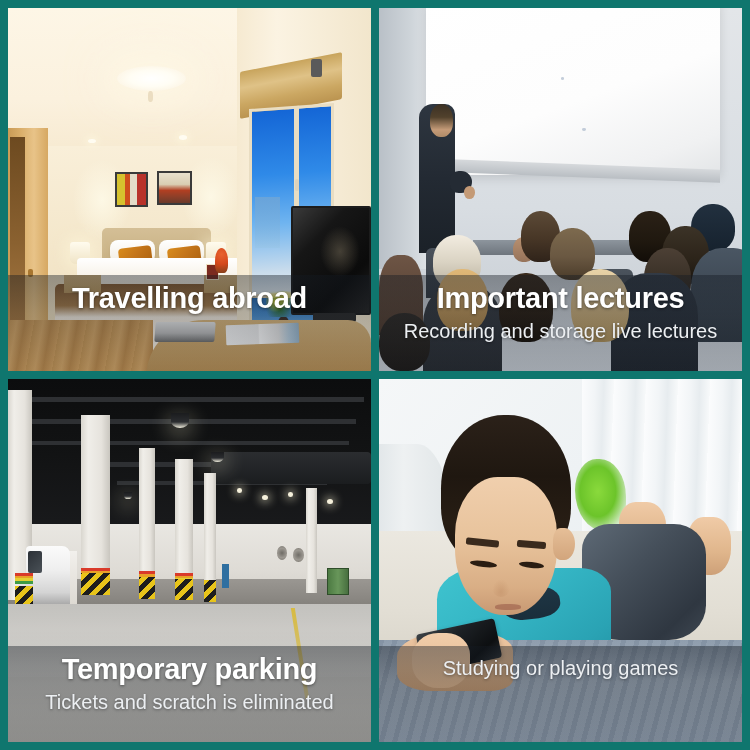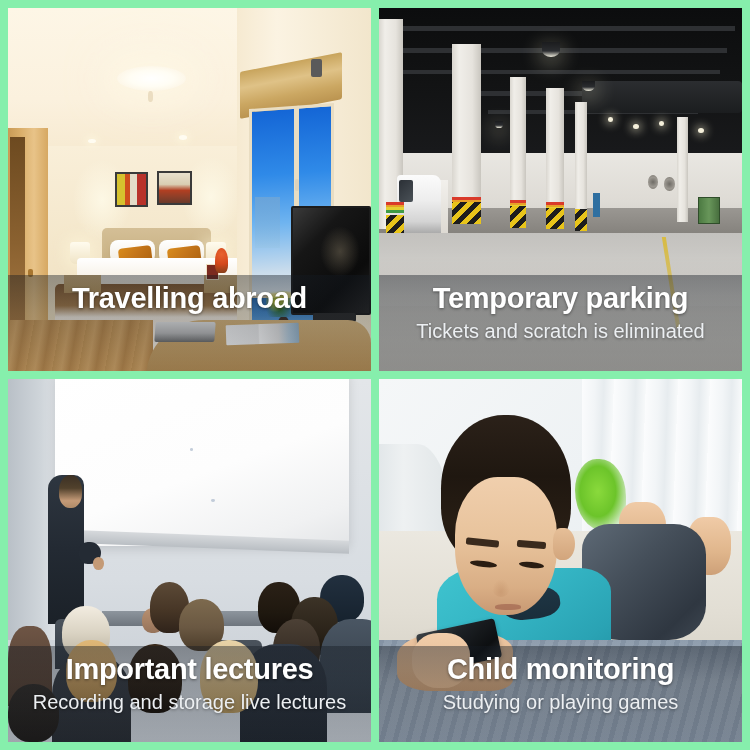--- a/index.html
+++ b/index.html
@@ -550,21 +550,21 @@
   .p4 .lg2 { left: 85%; top: 38%; width: 12%; height: 16%; }
   .p4 .plant {
     position: absolute; left: 54%; top: 22%; width: 14%; height: 20%;
     background: radial-gradient(ellipse at 45% 45%, #8ada3c 0%, #6cc42a 45%, rgba(108,196,42,0.15) 80%, rgba(108,196,42,0) 100%);
     border-radius: 45% 55% 40% 60%;
   }
 </style>
 </head>
 <body>
 
-<div id="poster" style="background: #86efac;">
+<div id="poster" style="background: #0f766e;">
   <div class="grid">
 
     <div class="panel p1">
       <div class="scene">
         <div class="ceiling"></div>
         <div class="ceil-light"></div>
         <div class="ceil-stem"></div>
         <div class="backwall"></div>
         <div class="wallglow glow-a"></div>
         <div class="wallglow glow-b"></div>
@@ -604,20 +604,58 @@
         <div class="floor"></div>
         <div class="table"></div>
         <div class="laptop"></div>
         <div class="magazine"></div>
       </div>
       <div class="caption">
         <div class="cap-title">Travelling abroad</div>
       </div>
     </div>
 
+    <div class="panel p2">
+      <div class="scene">
+        <div class="hallwall"></div>
+        <div class="sidewall"></div>
+        <div class="screen"></div>
+        <div class="screen-dot sd1"></div>
+        <div class="screen-dot sd2"></div>
+        <div class="screen-edge"></div>
+        <div class="speaker-body"></div>
+        <div class="speaker-head"></div>
+        <div class="speaker-arm"></div>
+        <div class="speaker-hand"></div>
+        <div class="deskrow"></div>
+        <div class="chairback cb1"></div>
+        <div class="chairback cb2"></div>
+        <div class="shoulders s4"></div>
+        <div class="head h12"></div>
+        <div class="head h5"></div>
+        <div class="head h1"></div>
+        <div class="head h4"></div>
+        <div class="head h3"></div>
+        <div class="head h6"></div>
+        <div class="head h2"></div>
+        <div class="head h10"></div>
+        <div class="shoulders s3"></div>
+        <div class="shoulders s1"></div>
+        <div class="shoulders s2"></div>
+        <div class="head h7"></div>
+        <div class="head h8"></div>
+        <div class="head h9"></div>
+        <div class="head h11"></div>
+      </div>
+      <div class="caption">
+        <div class="cap-title">Important lectures</div>
+        <div class="cap-sub">Recording and storage live lectures</div>
+      </div>
+    </div>
+
     <div class="panel p3">
       <div class="scene">
         <div class="ceil"></div>
         <div class="beam b1"></div>
         <div class="beam b2"></div>
         <div class="beam b3"></div>
         <div class="beam b4"></div>
         <div class="beam b5"></div>
         <div class="duct"></div>
         <div class="pendant pd1"></div>
@@ -655,58 +693,20 @@
         <div class="floor"></div>
         <div class="floor-sheen"></div>
         <div class="yellowline"></div>
       </div>
       <div class="caption">
         <div class="cap-title">Temporary parking</div>
         <div class="cap-sub">Tickets and scratch is eliminated</div>
       </div>
     </div>
 
-    <div class="panel p2">
-      <div class="scene">
-        <div class="hallwall"></div>
-        <div class="sidewall"></div>
-        <div class="screen"></div>
-        <div class="screen-dot sd1"></div>
-        <div class="screen-dot sd2"></div>
-        <div class="screen-edge"></div>
-        <div class="speaker-body"></div>
-        <div class="speaker-head"></div>
-        <div class="speaker-arm"></div>
-        <div class="speaker-hand"></div>
-        <div class="deskrow"></div>
-        <div class="chairback cb1"></div>
-        <div class="chairback cb2"></div>
-        <div class="shoulders s4"></div>
-        <div class="head h12"></div>
-        <div class="head h5"></div>
-        <div class="head h1"></div>
-        <div class="head h4"></div>
-        <div class="head h3"></div>
-        <div class="head h6"></div>
-        <div class="head h2"></div>
-        <div class="head h10"></div>
-        <div class="shoulders s3"></div>
-        <div class="shoulders s1"></div>
-        <div class="shoulders s2"></div>
-        <div class="head h7"></div>
-        <div class="head h8"></div>
-        <div class="head h9"></div>
-        <div class="head h11"></div>
-      </div>
-      <div class="caption">
-        <div class="cap-title">Important lectures</div>
-        <div class="cap-sub">Recording and storage live lectures</div>
-      </div>
-    </div>
-
     <div class="panel p4">
       <div class="scene">
         <div class="bright"></div>
         <div class="curtain"></div>
         <div class="cushion-left"></div>
         <div class="sofa"></div>
         <div class="plant"></div>
         <div class="leg lg1"></div>
         <div class="leg lg2"></div>
         <div class="shorts"></div>
@@ -720,19 +720,18 @@
         <div class="eye ey1"></div>
         <div class="eye ey2"></div>
         <div class="nose"></div>
         <div class="mouth"></div>
         <div class="blanket"></div>
         <div class="arm-lower"></div>
         <div class="phone"></div>
         <div class="hand"></div>
       </div>
       <div class="caption">
-        <div class="cap-title">Child monitoring</div>
         <div class="cap-sub">Studying or playing games</div>
       </div>
     </div>
 
   </div>
 </div>
 
 </body></html>

